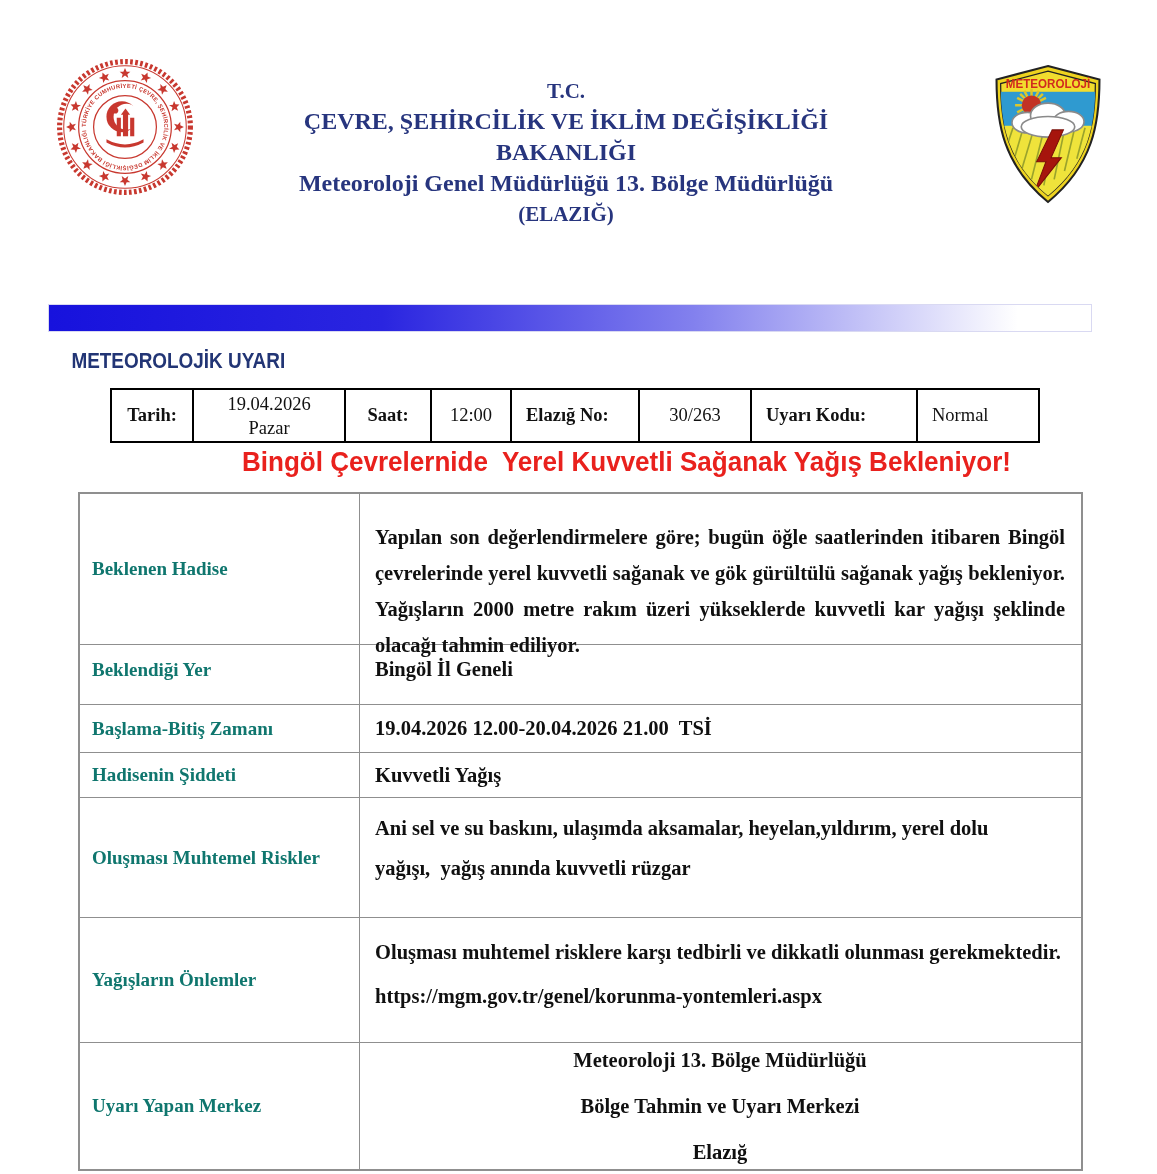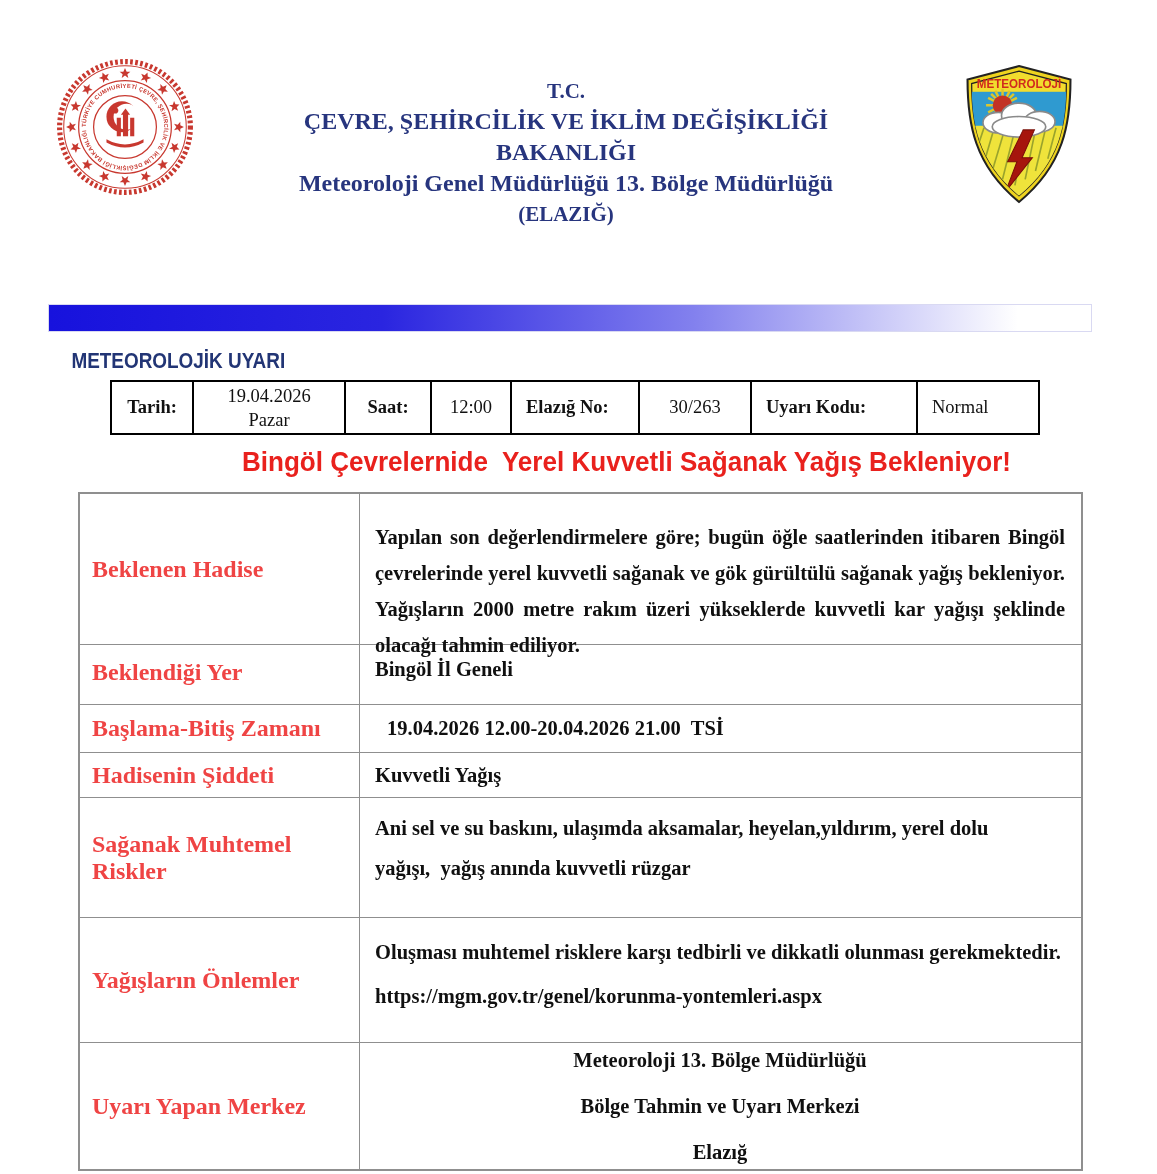--- a/index.html
+++ b/index.html
@@ -1,40 +1,40 @@
 <!DOCTYPE html>
 <html><head>
 <meta charset="utf-8">
 <style>
   html,body{margin:0;padding:0;background:#ffffff;}
   .page{position:relative;width:1157px;height:1174px;background:#ffffff;overflow:hidden;
         font-family:"Liberation Serif",serif;}
 
   
   .seal{position:absolute;left:56px;top:58px;width:138px;height:138px;}
-  .shield{position:absolute;left:961px;top:64px;width:116px;height:140px;}
+  .shield{position:absolute;left:990px;top:64px;width:116px;height:140px;}
   .letterhead{position:absolute;left:228px;top:76px;width:676px;text-align:center;
               color:#27357e;font-weight:bold;}
   .lh-small{font-size:21px;line-height:30px;}
   .lh-big{font-size:24px;line-height:31px;}
 
   
   .grad-bar{position:absolute;left:48px;top:304px;width:1042px;height:26px;
             border:1px solid #d9d9f2;
             background:linear-gradient(90deg,#1712dd 0%,#2a25e0 32%,#8381ee 62%,#ffffff 93%);}
 
   
   .section-title{position:absolute;left:0;top:348px;width:1157px;
                  padding-left:54px;box-sizing:border-box;}
   .cond{display:inline-block;font-family:"Liberation Sans",sans-serif;font-weight:bold;
         transform:scaleX(0.86);transform-origin:center;}
   .section-title .cond{font-size:22px;color:#223575;letter-spacing:0;}
 
   
-  .info-table{position:absolute;left:110px;top:380px;width:930px;height:55px;
+  .info-table{position:absolute;left:110px;top:388px;width:930px;height:55px;
               border:2px solid #000;box-sizing:border-box;display:flex;align-items:stretch;}
   .ic{box-sizing:border-box;display:flex;flex-direction:column;justify-content:center;
       font-size:18.5px;color:#111;}
   .ic + .ic{border-left:2px solid #000;}
   .ic.lab{font-weight:bold;}
   .ic.cen{align-items:center;text-align:center;}
   .ic.lft{padding-left:14px;}
   .prewrap{white-space:pre-wrap;}
   .w-tarih{flex:0 0 80px;} .w-date{flex:0 0 152px;} .w-saat{flex:0 0 86px;}
   .w-time{flex:0 0 80px;} .w-uno{flex:0 0 128px;} .w-unoval{flex:0 0 112px;}
@@ -45,25 +45,25 @@
   .headline{position:absolute;left:0;top:446px;width:1157px;text-align:center;
             padding-left:96px;box-sizing:border-box;}
   .headline .cond{font-size:28px;color:#e9211d;transform:scaleX(0.93);white-space:pre;}
 
   
   .details{position:absolute;left:78px;top:492px;width:1005px;box-sizing:border-box;
            border:2px solid #8f8f8f;background:#fff;}
   .drow{display:flex;box-sizing:border-box;}
   .drow + .drow{border-top:1.5px solid #8f8f8f;}
   .dlabel{flex:0 0 280px;box-sizing:border-box;border-right:1.5px solid #8f8f8f;
-          color:#ef4444;font-weight:bold;font-size:24px;padding-left:12px;
+          color:#0f766e;font-weight:bold;font-size:19px;padding-left:12px;
           display:flex;align-items:center;}
   .dvalue{flex:1;box-sizing:border-box;color:#101010;font-weight:bold;font-size:20.5px;
           padding-left:15px;padding-right:16px;}
-  .r1{height:150px;} .r2{height:60px;} .r3{height:48px;gap:12px;} .r4{height:45px;justify-content:center;}
+  .r1{height:150px;} .r2{height:60px;} .r3{height:48px;} .r4{height:45px;justify-content:center;}
   .r5{height:120px;} .r6{height:125px;} .r7{height:127px;}
   .r1 .dvalue{padding-top:13px;text-align:justify;line-height:36px;margin-top:12px;}
   .r2 .dlabel{align-items:flex-start;padding-top:14px;}
   .r2 .dvalue{padding-top:13px;}
   .r3 .dvalue,.r4 .dvalue{display:flex;align-items:center;}
   .r5 .dvalue{padding-top:10px;line-height:40px;padding-right:34px;}
   .r6 .dvalue{padding-top:12px;line-height:44px;}
   .r7 .dvalue{display:flex;align-items:center;justify-content:center;text-align:center;
               line-height:46px;}
 </style>
@@ -210,21 +210,21 @@
       <div class="dlabel">Başlama-Bitiş Zamanı</div>
       <div class="dvalue prewrap">19.04.2026 12.00-20.04.2026 21.00  TSİ</div>
     </div>
 
     <div class="drow r4">
       <div class="dlabel">Hadisenin Şiddeti</div>
       <div class="dvalue">Kuvvetli Yağış</div>
     </div>
 
     <div class="drow r5">
-      <div class="dlabel">Sağanak Muhtemel Riskler</div>
+      <div class="dlabel">Oluşması Muhtemel Riskler</div>
       <div class="dvalue prewrap">Ani sel ve su baskını, ulaşımda aksamalar, heyelan,yıldırım, yerel dolu yağışı,  yağış anında kuvvetli rüzgar</div>
     </div>
 
     <div class="drow r6">
       <div class="dlabel">Yağışların Önlemler</div>
       <div class="dvalue">
         <div>Oluşması muhtemel risklere karşı tedbirli ve dikkatli olunması gerekmektedir.</div>
         <div>https://mgm.gov.tr/genel/korunma-yontemleri.aspx</div>
       </div>
     </div>

